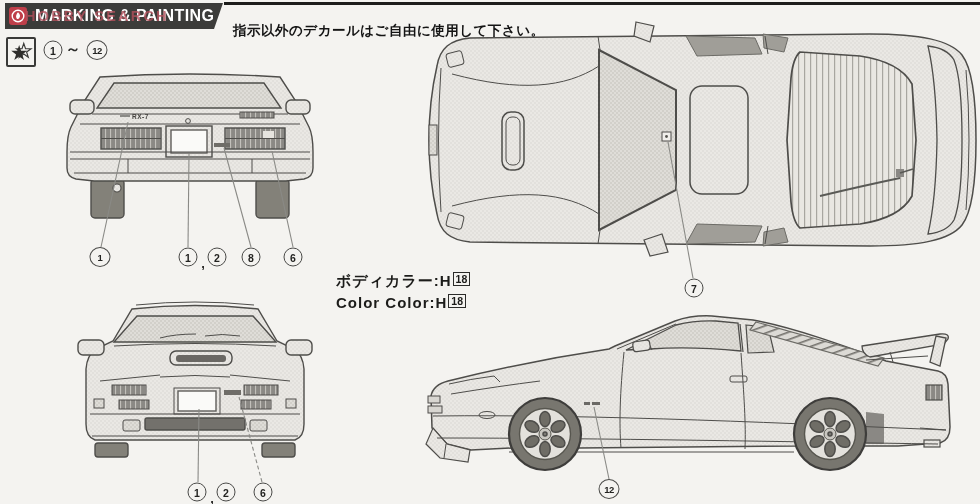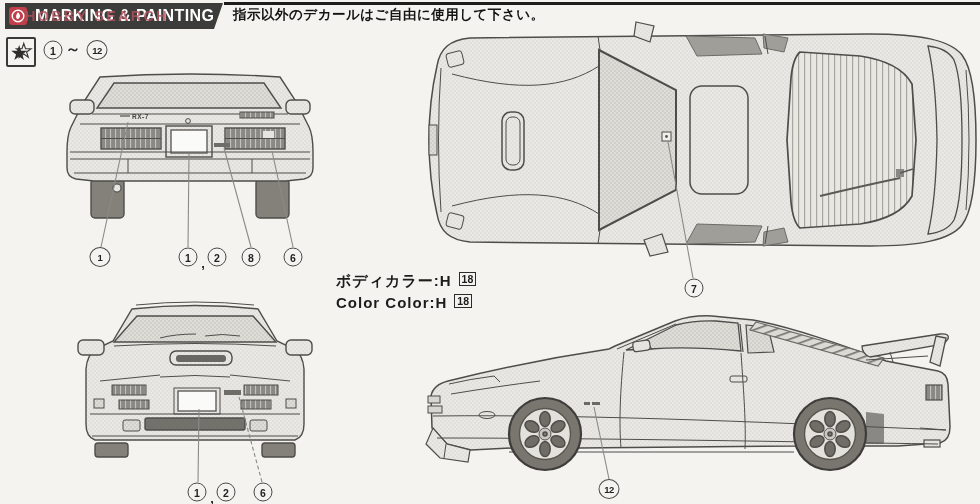--- a/index.html
+++ b/index.html
@@ -8,38 +8,38 @@
   .page{position:absolute;inset:0;padding-left:12px;}
   svg.art{position:absolute;left:0;top:0;}
 
   
   .topline{position:absolute;left:224px;top:2px;width:756px;height:3px;background:#1d1d1b;}
   .titlebar{position:absolute;left:5px;top:3px;width:218px;height:26px;background:#3c3c3a;
             clip-path:polygon(0 0,100% 0,calc(100% - 9px) 100%,0 100%);}
   .logo{position:absolute;left:4px;top:4px;width:18px;height:18px;background:#bf3f4a;border-radius:3px;display:block;}
   .title{position:absolute;left:30px;top:0;line-height:26px;color:#fff;font-weight:700;font-size:16px;letter-spacing:.4px;white-space:nowrap;}
   .wm{position:absolute;left:20px;top:5px;color:#b44f5c;opacity:.8;font-weight:700;font-size:14.5px;letter-spacing:2.2px;white-space:nowrap;z-index:2;}
-  .note{position:absolute;left:233px;top:6px;font-size:13.5px;font-weight:700;color:#141414;letter-spacing:.5px;white-space:nowrap;text-align:center;}
+  .note{position:absolute;left:233px;top:22px;font-size:13.5px;font-weight:700;color:#141414;letter-spacing:.5px;white-space:nowrap;text-align:center;}
 
   
   .starbox{position:absolute;left:6px;top:37px;width:26px;height:26px;border:2px solid #3a3a38;border-radius:2px;background:#f4f3f0;display:flex;align-items:center;justify-content:center;}
 
   
   .co{position:absolute;width:19px;height:19px;border:1.7px solid #4a4a48;border-radius:50%;
       color:#232321;font-size:10.5px;font-weight:700;display:flex;align-items:center;justify-content:center;
       transform:translate(-50%,-50%);box-sizing:border-box;background:transparent;}
   .co.wide{width:21px;height:20px;font-size:9.5px;letter-spacing:-.5px;}
   .comma{position:absolute;transform:translate(-50%,-50%);font-weight:700;font-size:13px;color:#2a2a28;}
   .tilde{position:absolute;transform:translate(-50%,-50%);font-weight:700;font-size:15px;color:#2a2a28;}
 
   
   .bodycolor{position:absolute;left:336px;top:272px;color:#1c1c1a;}
   .bc-line{font-size:15px;font-weight:700;letter-spacing:1px;height:22px;white-space:nowrap;}
   .code{display:inline-block;border:1.6px solid #2b2b29;font-size:10.5px;font-weight:700;
-        padding:0 2px;line-height:12px;position:relative;top:-3px;margin-left:7px;letter-spacing:0;}
+        padding:0 2px;line-height:12px;position:relative;top:-3px;margin-left:1px;letter-spacing:0;}
 </style>
 </head>
 <body>
 
 <div class="page">
 
 <svg class="art" width="980" height="504" viewBox="0 0 980 504">
   <defs>
     <pattern id="dotsL" width="4" height="4" patternUnits="userSpaceOnUse">
       <rect width="4" height="4" fill="#eae8e4"></rect>

